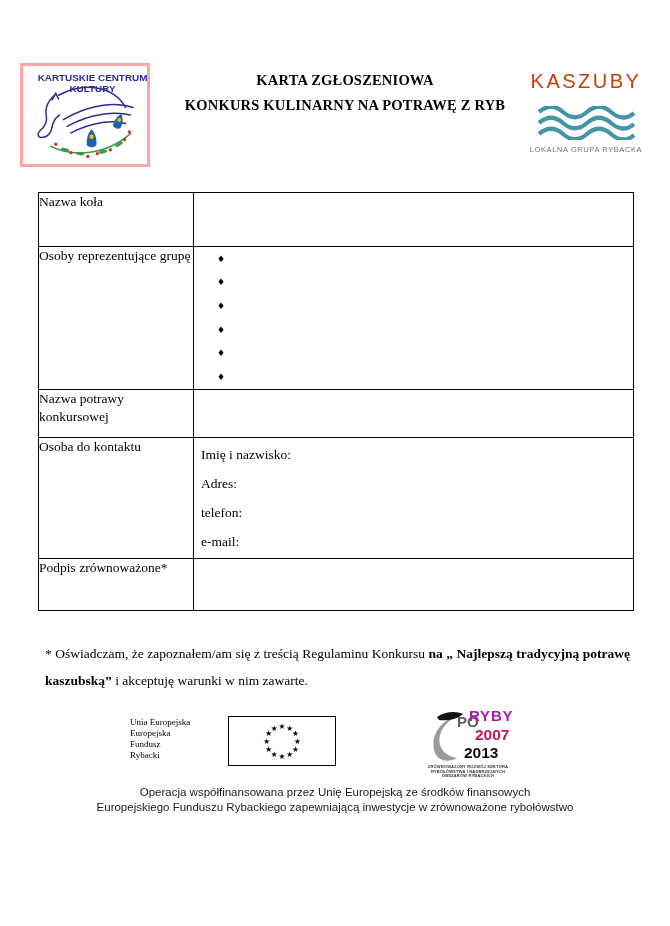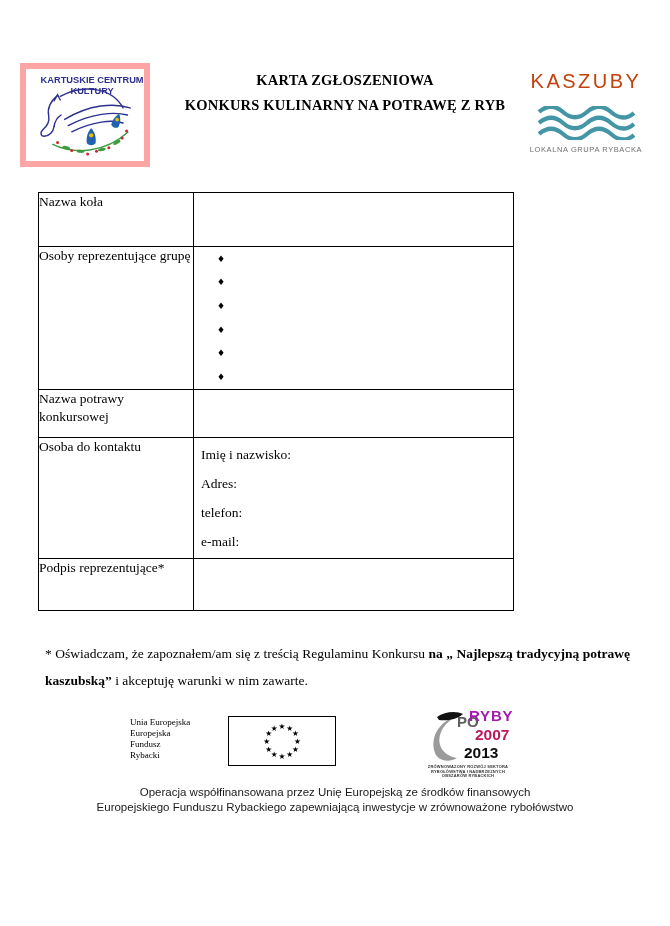--- a/index.html
+++ b/index.html
@@ -4,40 +4,40 @@
 <style>
   html,body { margin:0; padding:0; background:#ffffff; }
   .page {
     position:relative; width:670px; height:926px; background:#ffffff;
     font-family:"Liberation Serif", serif; color:#000; overflow:hidden;
   }
 
   
   .kck-logo {
     position:absolute; left:20px; top:63px; width:130px; height:104px;
-    border:6px solid #fca5a5; background:#fff; box-sizing:border-box;
+    border:3px solid #fca5a5; background:#fff; box-sizing:border-box;
   }
   .kck-logo svg { width:100%; height:100%; display:block; }
   .kck-text { font-family:"Liberation Sans", sans-serif; font-weight:bold; font-size:10.5px; fill:#2d2f8f; }
 
   .titles {
     position:absolute; left:160px; top:72px; width:370px; text-align:center;
     font-weight:bold; font-size:14.5px; letter-spacing:0.2px;
   }
   .titles .t2 { margin-top:8px; }
 
   .kaszuby { position:absolute; left:525px; top:70px; width:122px; text-align:center;
     font-family:"Liberation Sans", sans-serif; }
   .kaszuby-name { font-size:20px; color:#c2410c; letter-spacing:2.5px; font-weight:normal; }
   .kaszuby svg { display:block; margin:13px auto 0; }
   .kaszuby-sub { margin-top:5px; font-size:7.5px; color:#6f7072; letter-spacing:0.6px; }
 
   
   table.form {
-    position:absolute; left:38px; top:192px; width:476px;
+    position:absolute; left:38px; top:192px; width:596px;
     border-collapse:collapse; table-layout:fixed; font-size:13.5px;
   }
   table.form td { border:1.5px solid #000; vertical-align:top; padding:0; }
   td.lbl { padding:3px 8px 0 5px; line-height:18px; }
   .cell-bullets { padding:0 0 0 23px; }
   .bullet-line { height:23.6px; display:flex; align-items:center; }
   .bullet { font-family:"DejaVu Sans", sans-serif; font-size:9px; }
   .cell-contact { padding:2px 0 0 7px; }
   .cell-contact div { line-height:29px; }
 
@@ -180,21 +180,21 @@
       <td>
         <div class="cell-contact">
           <div>Imię i nazwisko:</div>
           <div>Adres:</div>
           <div>telefon:</div>
           <div>e-mail:</div>
         </div>
       </td>
     </tr>
     <tr style="height:52px">
-      <td class="lbl">Podpis reprezentujące*</td>
+      <td class="lbl">Podpis zrównoważone*</td>
       <td></td>
     </tr>
   </tbody>
     </table>
 
   <p class="footnote"><span>* Oświadczam, że zapoznałem/am się z treścią Regulaminu Konkursu </span><b>na „ Najlepszą tradycyjną potrawę kaszubską”</b><span> i akceptuję warunki w nim zawarte.</span></p>
 
   <div class="eu-fund-text">
     <div>Unia Europejska</div>
     <div>Europejska</div>

